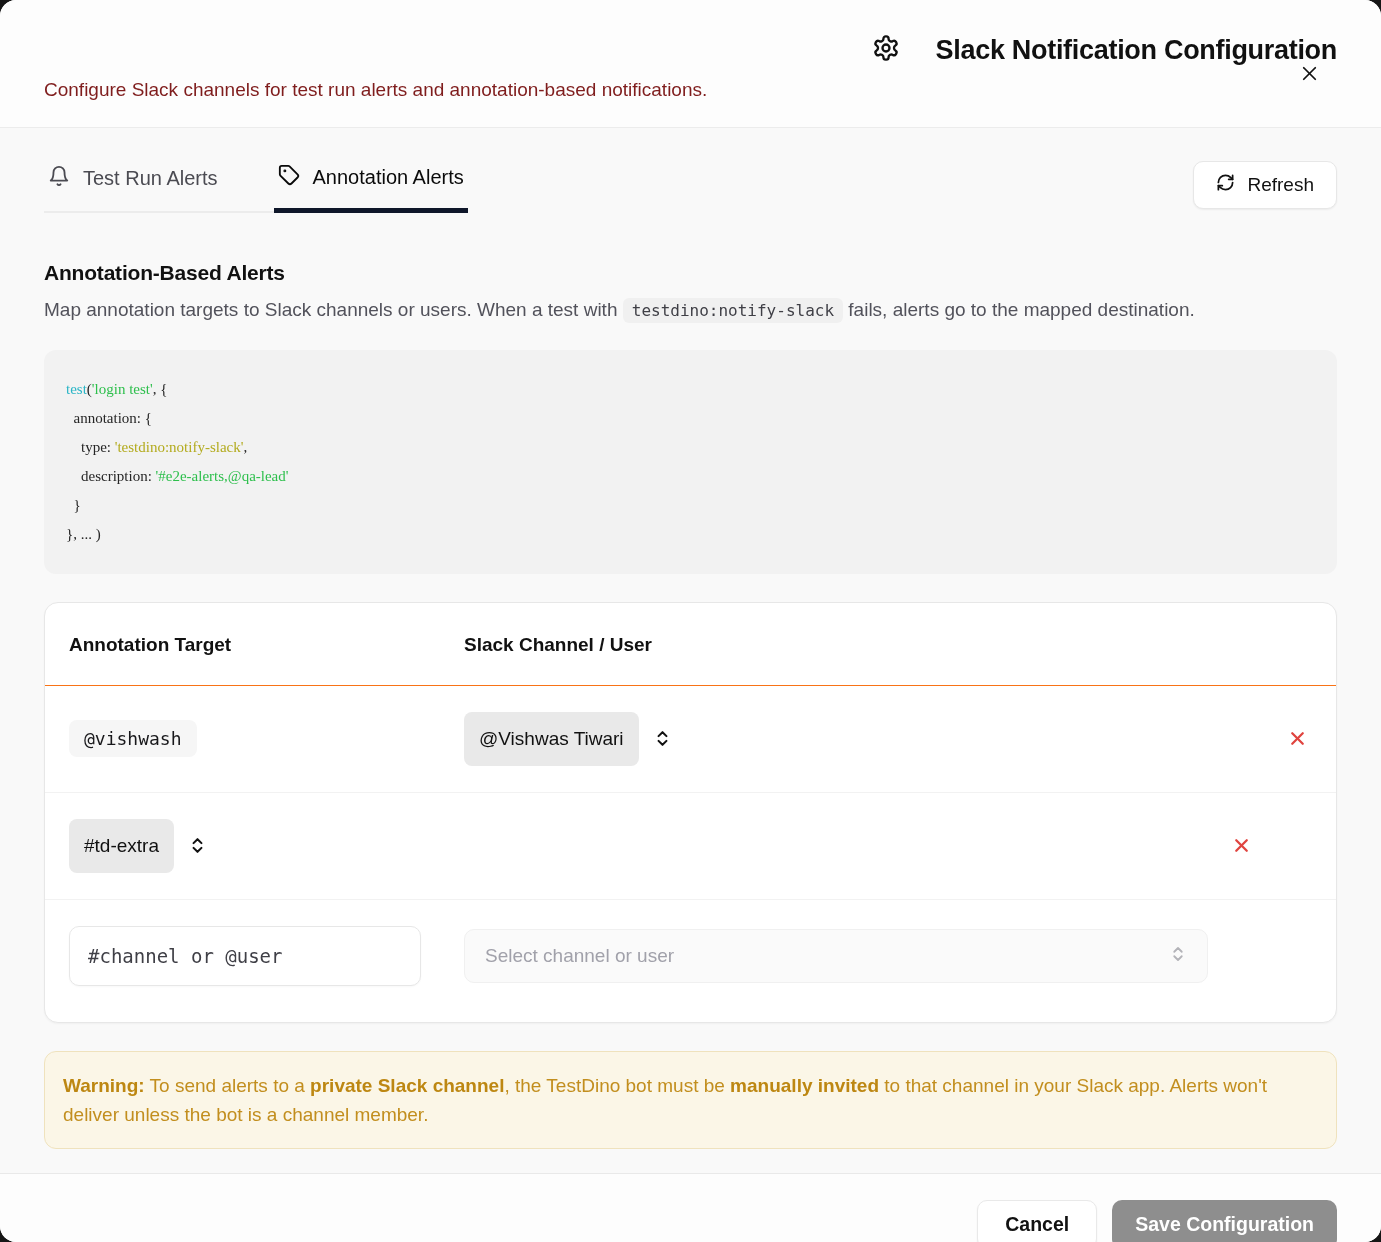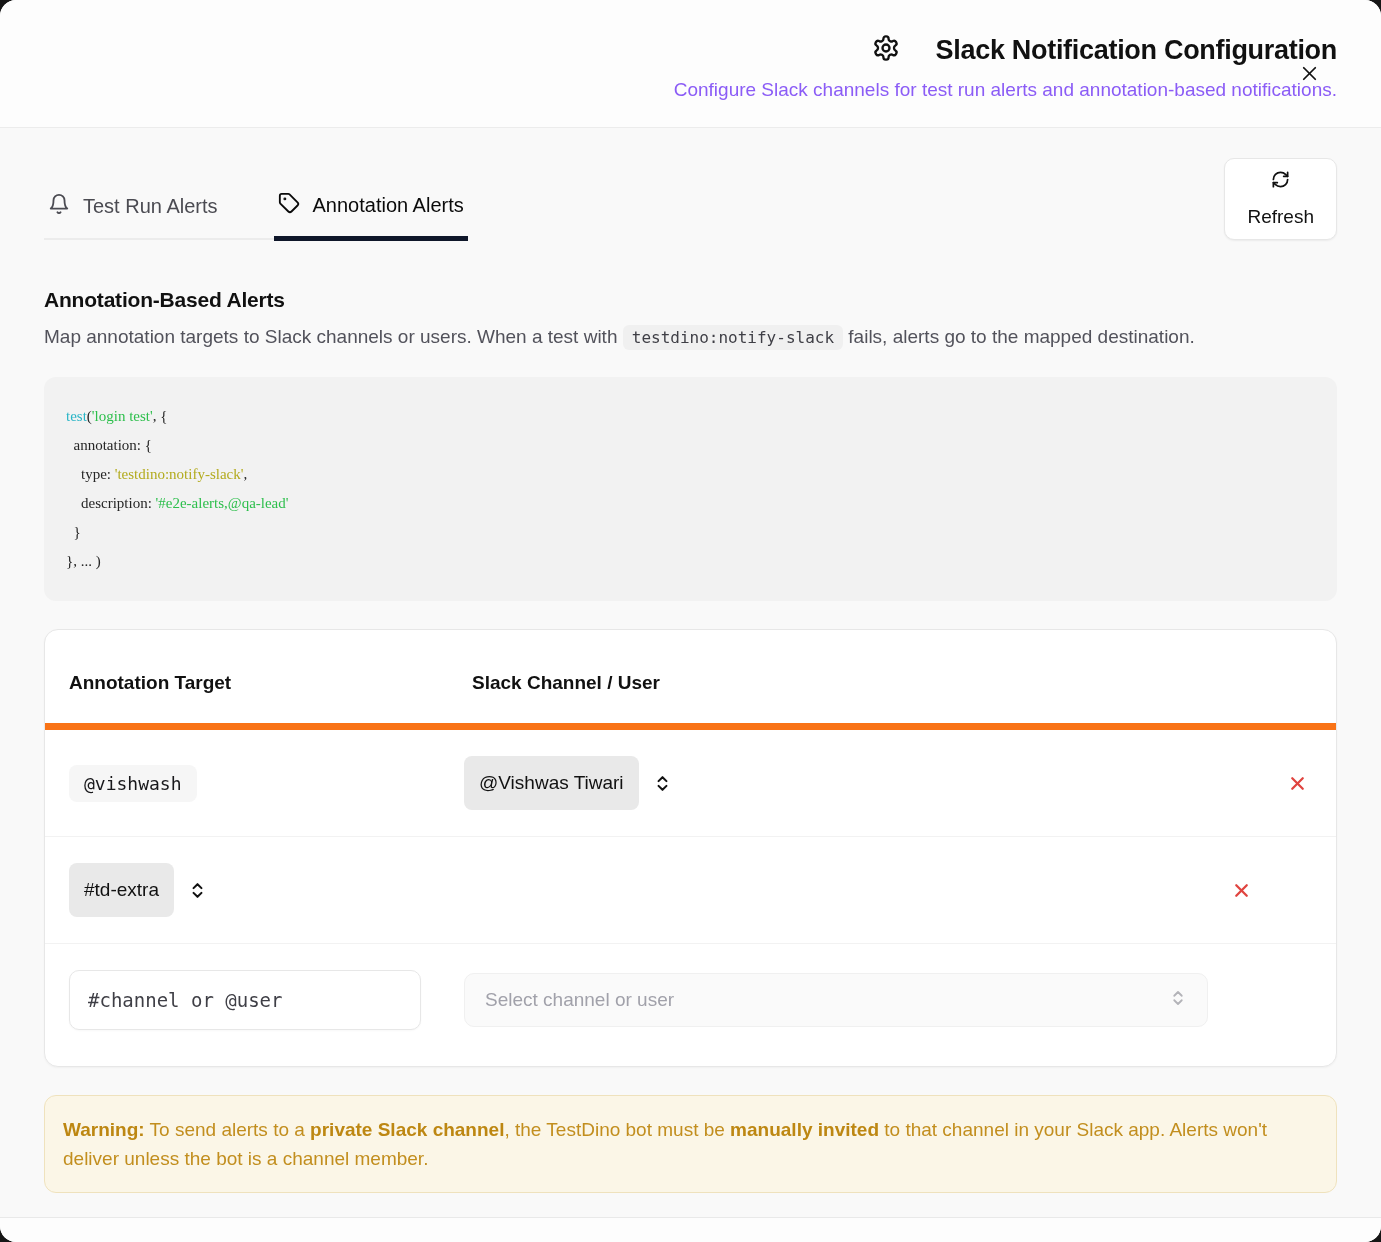--- a/index.html
+++ b/index.html
@@ -21,48 +21,47 @@
   .modal-header {
     position:relative;
     background:#fdfdfd;
     padding:34px 44px 26px 44px;
     border-bottom:1px solid #ececec;
     flex:0 0 auto;
   }
   .title-row { display:flex; align-items:center; gap:36px;justify-content:flex-end; }
   .title-row svg { width:28px; height:28px; stroke:#111; }
   .modal-title { font-size:27px; font-weight:700; letter-spacing:-.3px; }
-  .modal-subtitle { margin-top:13px; font-size:19px; color:#8b5cf6;text-align:right; }
+  .modal-subtitle { margin-top:13px; font-size:19px; color:#7f1d1d; }
   .close-btn {
     position:absolute; top:58px; right:56px;
     background:none; border:none; cursor:pointer; padding:4px;
     line-height:0;
   }
   .close-btn svg { width:23px; height:23px; stroke:#111; }
   
   .modal-main { padding:0 44px; flex:1 1 auto; }
-  .tabs-row { display:flex; justify-content:space-between; align-items:flex-end; margin-top:30px; }
+  .tabs-row { display:flex; justify-content:space-between; align-items:center; margin-top:30px; }
   .tabs { display:inline-flex; gap:52px; border-bottom:2px solid #ececec; }
   .tab {
     display:flex; align-items:center; gap:13px;
     padding:6px 4px 17px 4px;
     font-size:20px; font-weight:500;
     background:none; border:none; cursor:pointer;
     color:#4b4b52;
   }
   .tab svg { width:22px; height:22px; stroke:#4b4b52; }
   .tab.active { color:#0a0a0a; border-bottom:5px solid #0f172a; margin-bottom:-2.5px; }
   .tab.active svg { stroke:#0a0a0a; }
   .refresh-btn {
     display:flex; align-items:center; gap:12px;
     background:#fff; border:1px solid #e7e7e7; border-radius:10px;
     padding:11px 22px; font-size:19px; font-weight:500; color:#111;
     box-shadow:0 1px 2px rgba(0,0,0,.06); cursor:pointer;
     font-family:inherit;
-    flex-direction:column;
   }
   .refresh-btn svg { width:19px; height:19px; stroke:#111; }
   .section-heading { margin-top:48px; font-size:21px; font-weight:700; letter-spacing:-.2px; }
   .section-desc { margin-top:10px; font-size:19px; line-height:30px; color:#52525b; max-width:1240px; }
   .inline-code {
     font-family:"DejaVu Sans Mono", monospace;
     font-size:16px; background:#f0f0f0; color:#3f3f46;
     padding:3px 9px; border-radius:6px; white-space:nowrap;
   }
   
@@ -74,21 +73,21 @@
     white-space:pre;
   }
   
   .mapping-card {
     margin-top:28px; background:#fff;
     border:1px solid #e7e7e7; border-radius:14px;
     box-shadow:0 1px 2px rgba(0,0,0,.04);
     overflow:hidden;
   }
   .card-grid { display:grid; grid-template-columns:395px 1fr 56px; align-items:center; padding:0 24px; }
-  .card-header { padding-top:42px; padding-bottom:29px; border-bottom:7px solid #f97316;gap:8px; }
+  .card-header { padding-top:31px; padding-bottom:29px; border-bottom:1px solid #f97316; }
   .col-label { font-size:19px; font-weight:600; color:#111; }
   .mapping-row { padding-top:26px; padding-bottom:26px; border-bottom:1px solid #f2f2f2; }
   .target-chip {
     display:inline-block; width:max-content;
     font-family:"DejaVu Sans Mono", monospace; font-size:18px; color:#18181b;
     background:#f6f6f6; border-radius:8px; padding:8px 15px;
   }
   .channel-cell { display:flex; align-items:center; gap:14px; }
   .channel-chip {
     display:inline-block; width:max-content;

